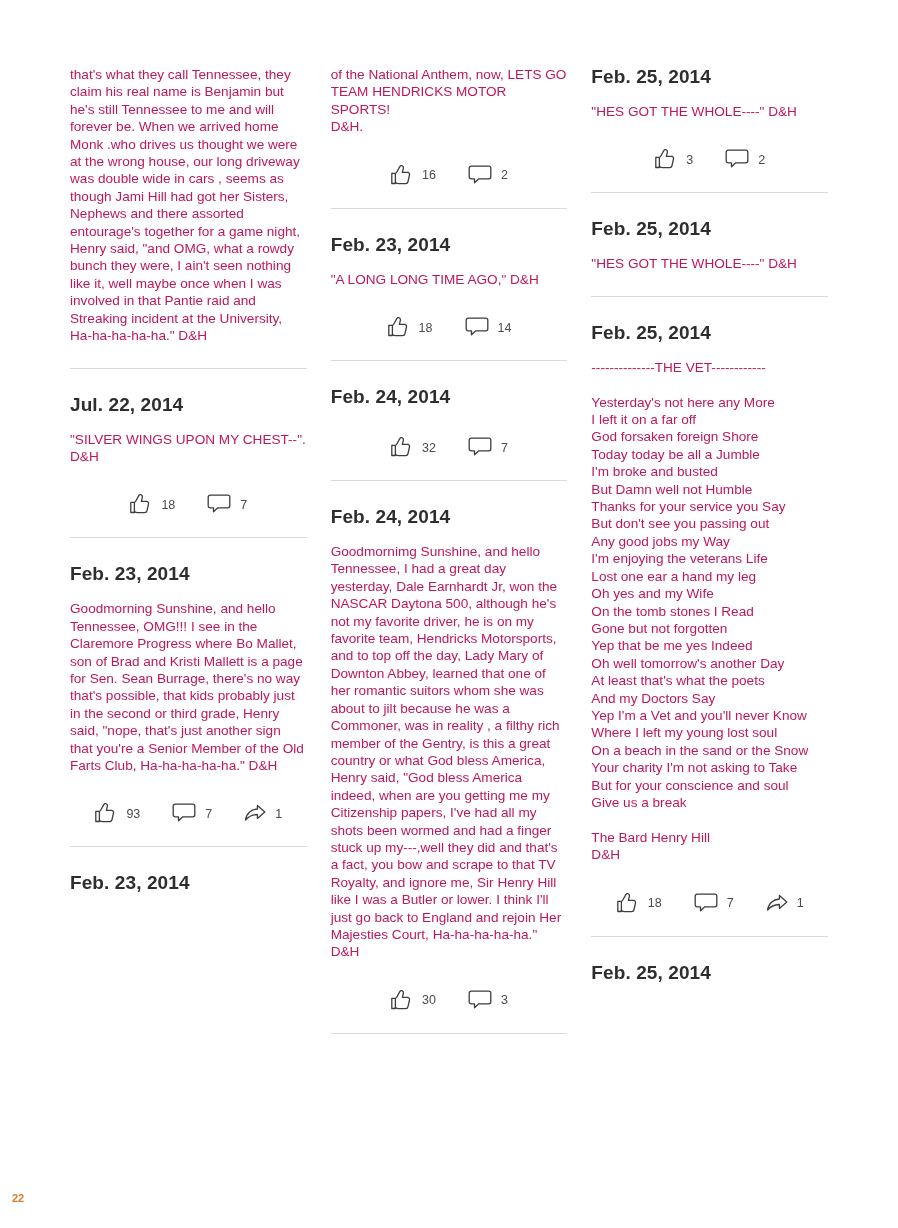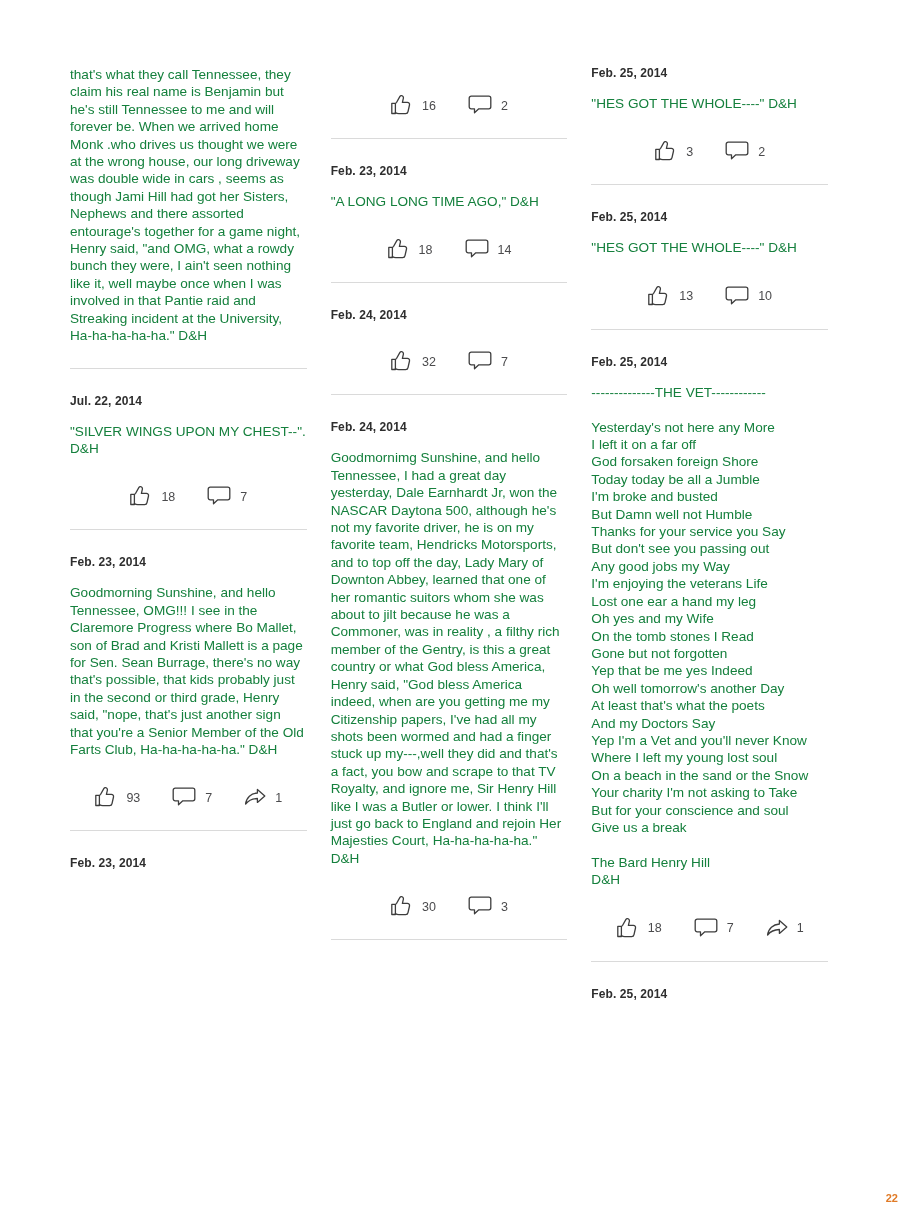--- a/index.html
+++ b/index.html
@@ -8,39 +8,39 @@
     width: 898px; height: 1228px;
     position: relative;
     overflow: hidden;
     font-family: "Liberation Sans", "DejaVu Sans", sans-serif;
   }
   .sheet { position: absolute; inset: 0; padding: 66px 70px 0 70px; }
   .columns { display: flex; gap: 24px; }
   .column { flex: 1 1 0; min-width: 0; }
 
   .date {
-    font-size: 12px; font-weight: 700; color: #2e2e2e;
+    font-size: 19px; font-weight: 700; color: #2e2e2e;
     margin: 0 0 15px 0; letter-spacing: .1px;
   }
   .body {
-    font-size: 13.6px; line-height: 17.4px; color: #15803d;
+    font-size: 13.6px; line-height: 17.4px; color: #be185d;
     white-space: pre-line;
   }
   .stats {
     display: flex; justify-content: center; align-items: flex-end;
     gap: 32px; margin-top: 27px; height: 22px;
   }
   .stat { display: inline-flex; align-items: flex-end; gap: 9px; }
   .stat svg { display: block; }
   .count { font-size: 12.5px; color: #4b4b4d; line-height: 1; padding-bottom: 3px; }
   .divider { border: none; border-top: 1px solid #dadada; margin: 23px 0 25px 0; height: 0; }
 
   .page-number {
     position: absolute; left: 12px; right: 0; bottom: 24px;
-    text-align: right; font-size: 11px; font-weight: 700; color: #e07b27;
+    text-align: left; font-size: 11px; font-weight: 700; color: #e07b27;
   }
 </style>
 </head>
 <body>
 
 <div class="sheet">
   <div class="columns" id="columns">
       <div class="column">
   <article class="post">
 
@@ -98,20 +98,22 @@
   </article>
 
   <article class="post">
     <h3 class="date">Feb. 23, 2014</h3>
 
   </article>
 </div>
       <div class="column">
   <article class="post">
 
+    <div class="body">of the National Anthem, now, LETS GO TEAM HENDRICKS MOTOR SPORTS!
+D&amp;H.</div>
     <div class="stats">
       <span class="stat stat-like">
         <svg width="23" height="21" viewBox="0 0 23 21" fill="none" stroke="#3d3d3d" stroke-width="1.3" stroke-linecap="round" stroke-linejoin="round">
           <path d="M1.8 9.3h3.6v10.2H1.8z"></path>
           <path d="M5.4 18.6c1 .7 2.1 1 3.4 1h6.8c1.2 0 2.2-.8 2.4-2l1.5-6.6c.3-1.3-.7-2.6-2.1-2.6h-5l1-4.3c.2-1.1-.5-2.2-1.6-2.4-.8-.2-1.6.2-2 .9L6.5 8.5c-.3.5-.7.8-1.1.8"></path>
         </svg>
         <span class="count">16</span>
       </span>
       <span class="stat stat-comment">
         <svg width="24" height="20" viewBox="0 0 24 20" fill="none" stroke="#3d3d3d" stroke-width="1.3" stroke-linejoin="round">
@@ -208,36 +210,20 @@
         <span class="count">2</span>
       </span>
 
     </div>
     <hr class="divider">
   </article>
 
   <article class="post">
     <h3 class="date">Feb. 25, 2014</h3>
     <div class="body">"HES GOT THE WHOLE----" D&amp;H</div>
-    <div class="stats">
-      <span class="stat stat-like">
-        <svg width="23" height="21" viewBox="0 0 23 21" fill="none" stroke="#3d3d3d" stroke-width="1.3" stroke-linecap="round" stroke-linejoin="round">
-          <path d="M1.8 9.3h3.6v10.2H1.8z"></path>
-          <path d="M5.4 18.6c1 .7 2.1 1 3.4 1h6.8c1.2 0 2.2-.8 2.4-2l1.5-6.6c.3-1.3-.7-2.6-2.1-2.6h-5l1-4.3c.2-1.1-.5-2.2-1.6-2.4-.8-.2-1.6.2-2 .9L6.5 8.5c-.3.5-.7.8-1.1.8"></path>
-        </svg>
-        <span class="count">13</span>
-      </span>
-      <span class="stat stat-comment">
-        <svg width="24" height="20" viewBox="0 0 24 20" fill="none" stroke="#3d3d3d" stroke-width="1.3" stroke-linejoin="round">
-          <path d="M3.2 1.2h17.6c1.1 0 2 .9 2 2v8.6c0 1.1-.9 2-2 2h-10l-4.3 4v-4H3.2c-1.1 0-2-.9-2-2V3.2c0-1.1.9-2 2-2z"></path>
-        </svg>
-        <span class="count">10</span>
-      </span>
-
-    </div>
     <hr class="divider">
   </article>
 
   <article class="post">
     <h3 class="date">Feb. 25, 2014</h3>
     <div class="body">--------------THE VET------------
 
 Yesterday's not here any More
 I left it on a far off
 God forsaken foreign Shore

